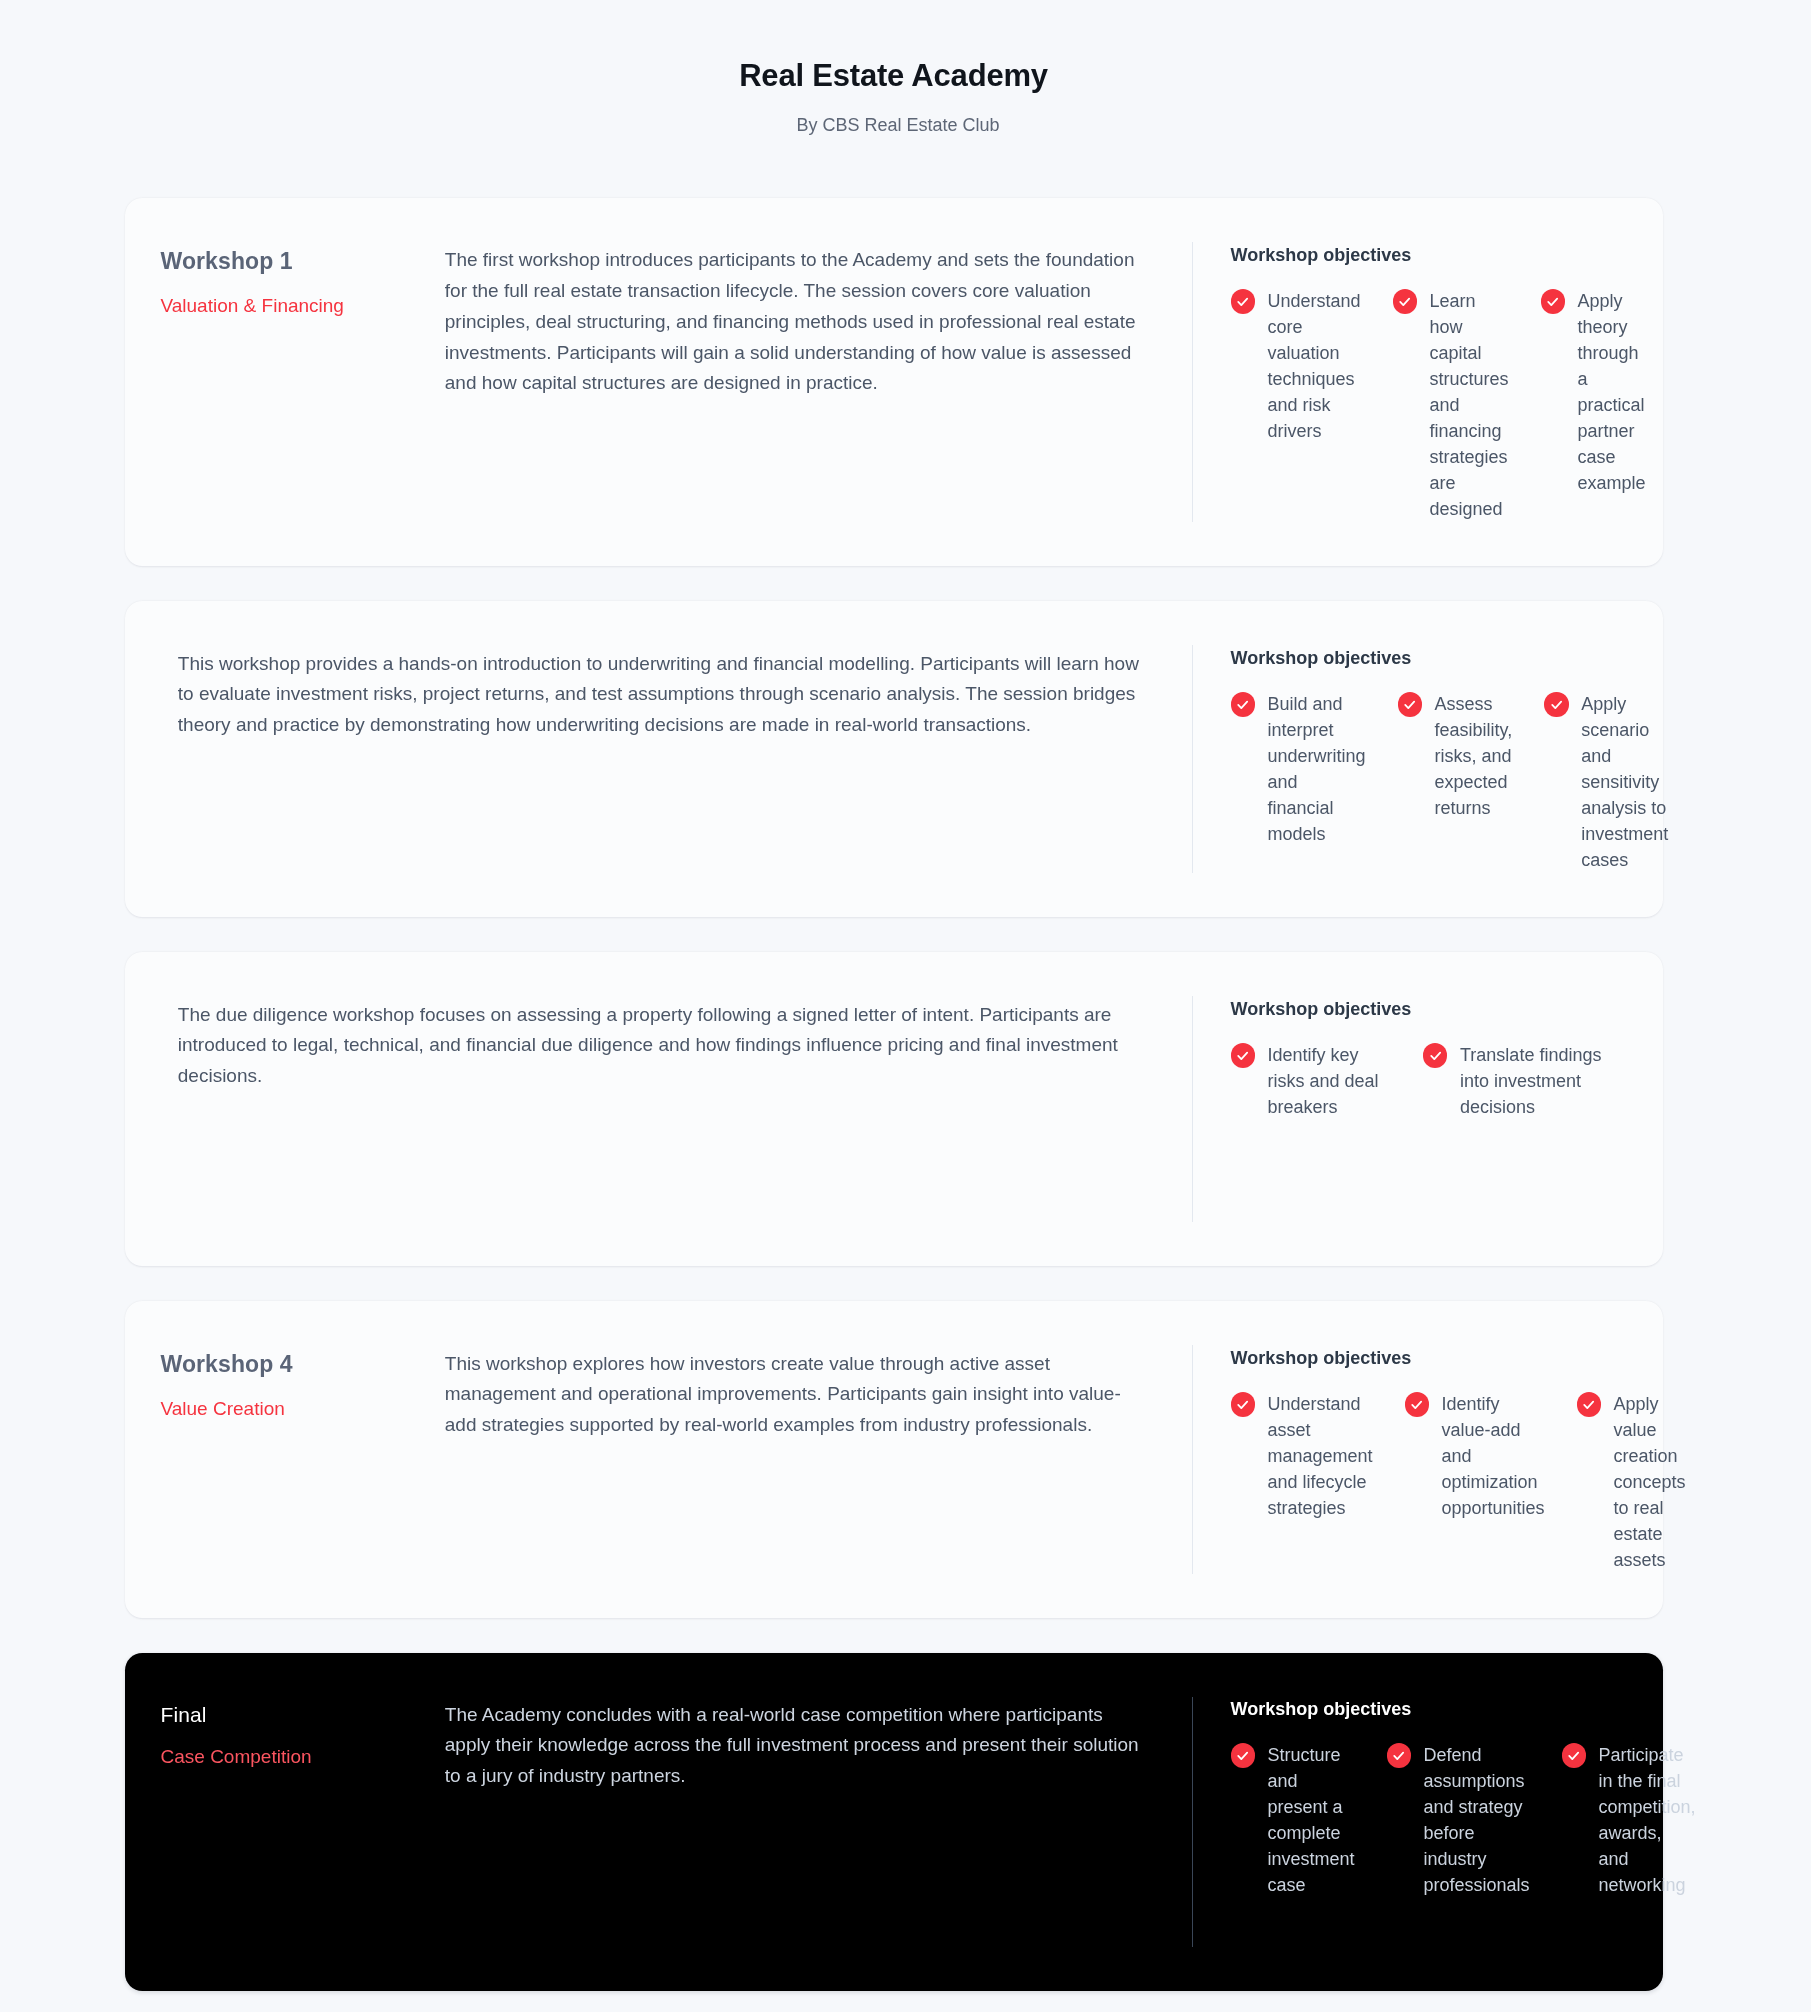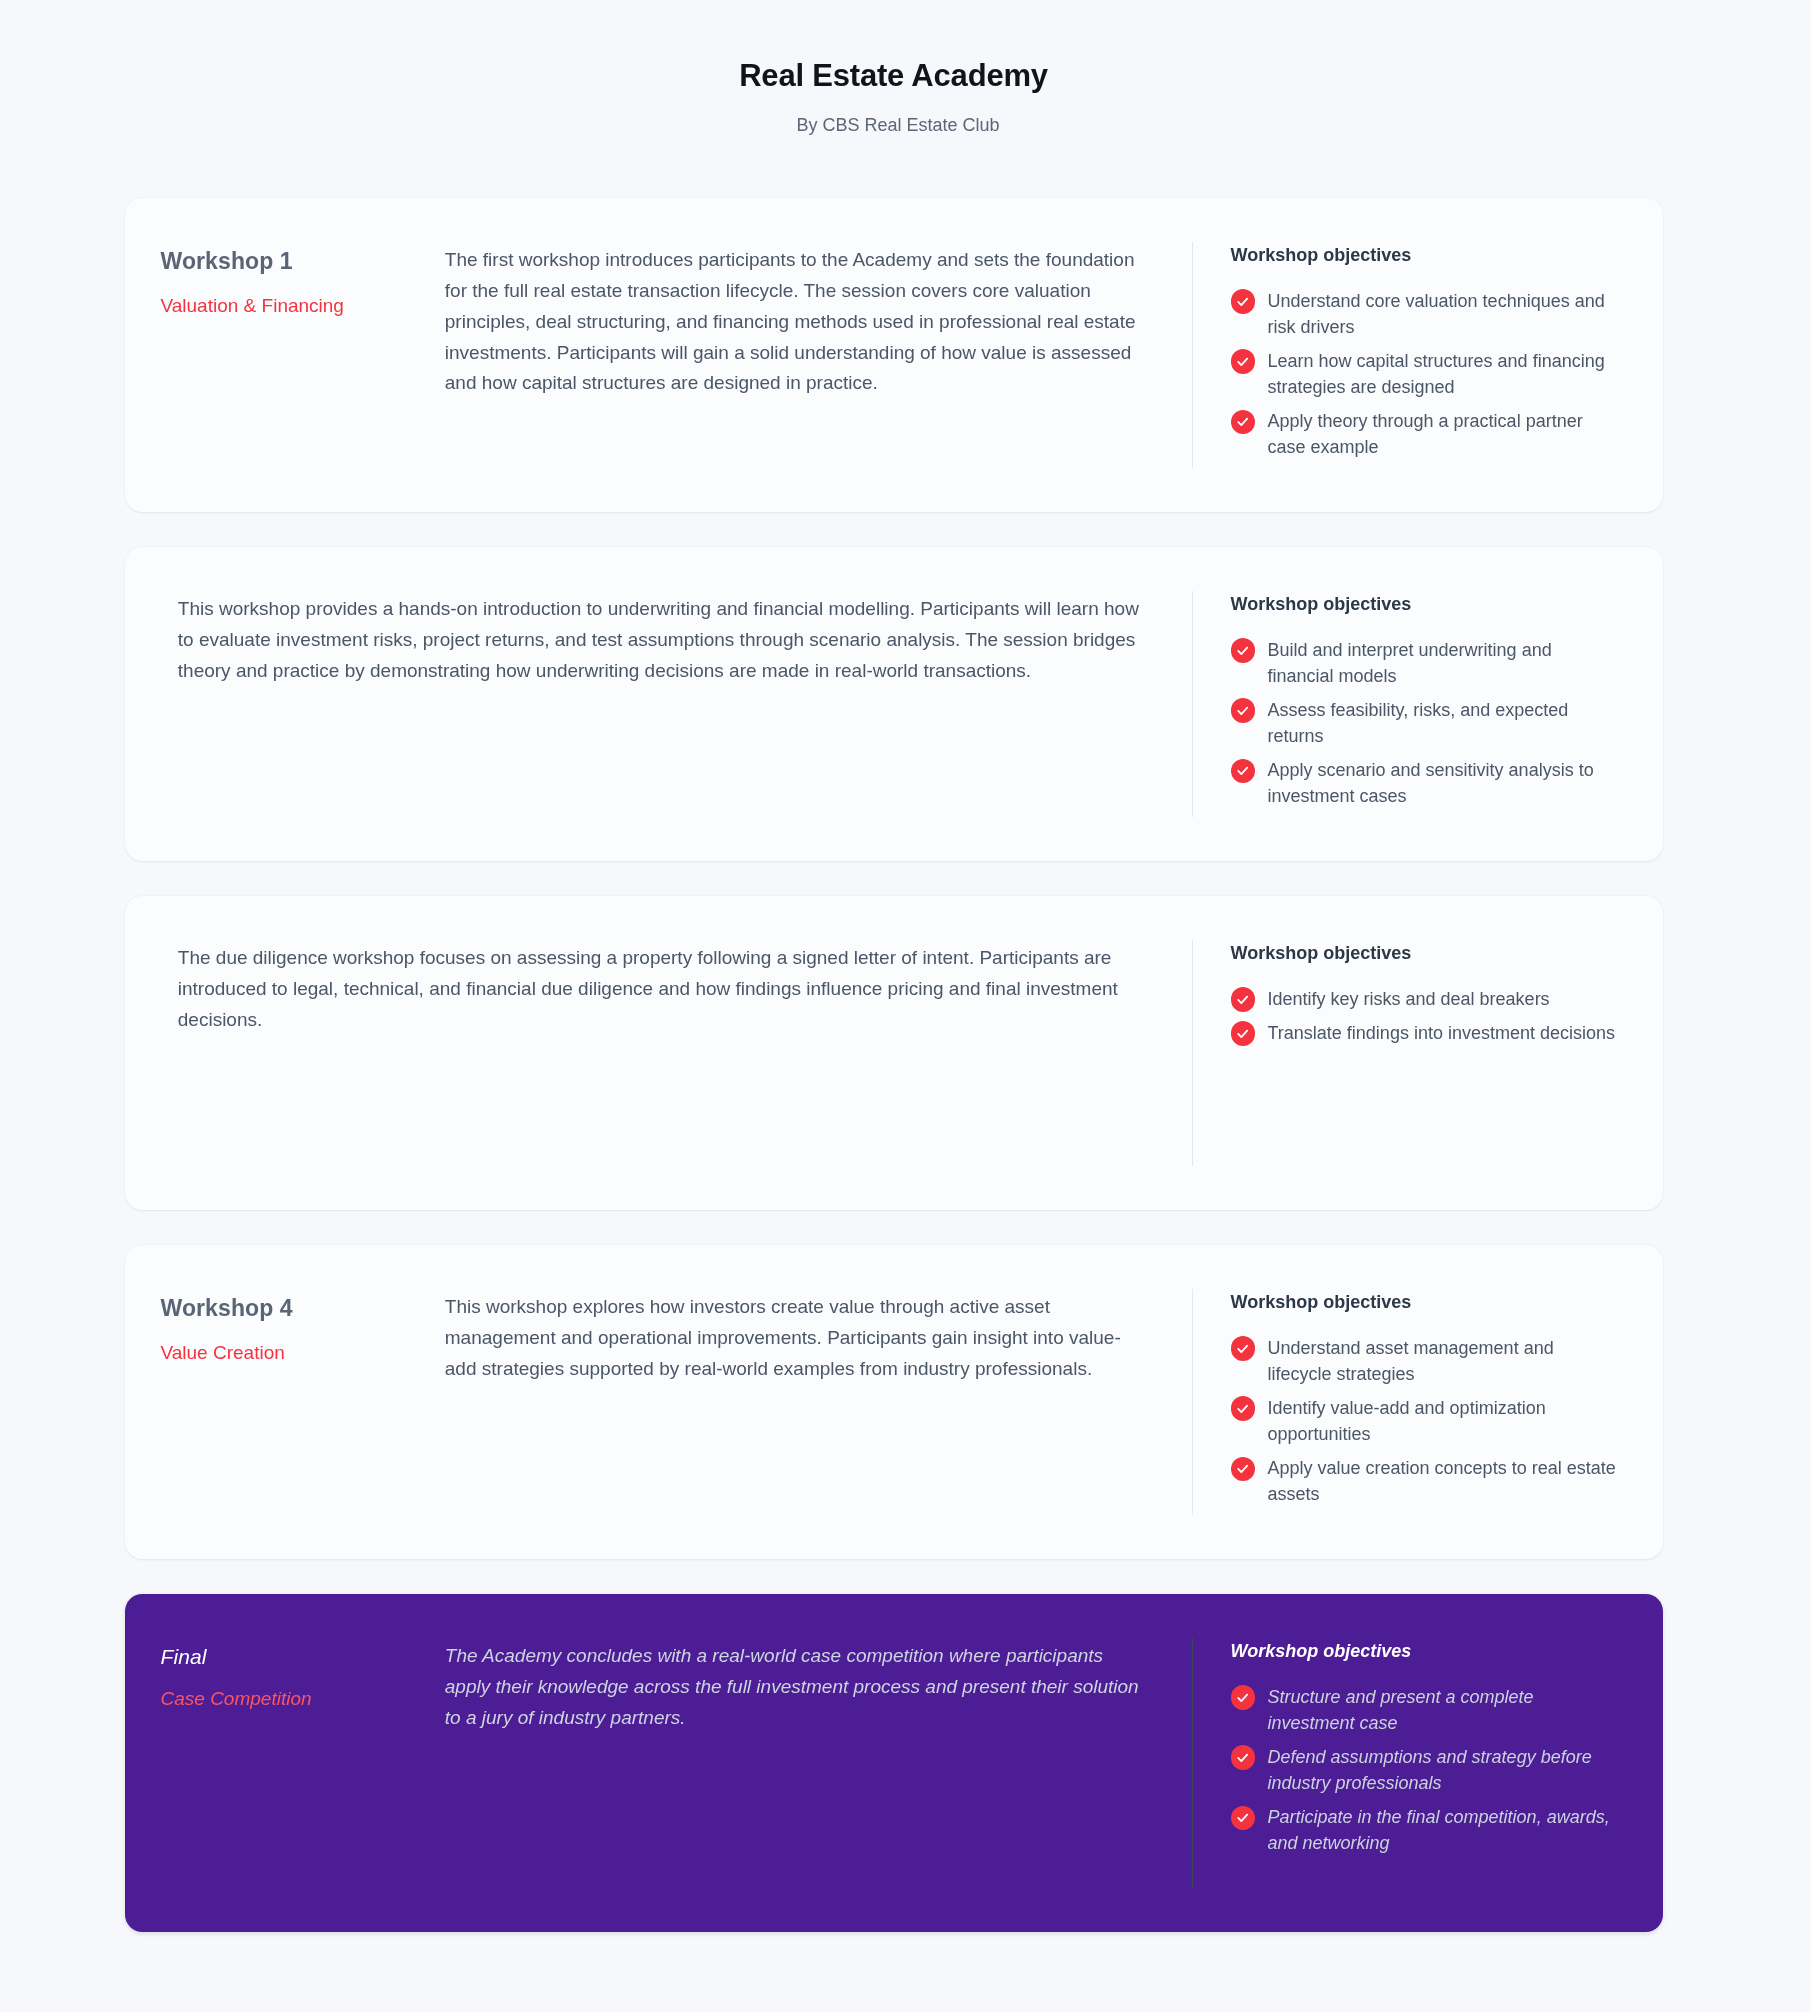--- a/index.html
+++ b/index.html
@@ -61,24 +61,23 @@
     background: #fbfcfd;
     border-radius: 17.3px;
     box-shadow: 0 0.8px 2.4px rgba(16, 24, 40, 0.05),
                 0 0.8px 1.6px rgba(16, 24, 40, 0.04);
     display: flex;
     padding: 44px 46px 44px 36px;
     min-height: 314px;
   }
 
   .card.dark {
-    background: #4c1d95;
+    background: #000000;
     box-shadow: 0 1.6px 4.7px rgba(16, 24, 40, 0.12);
     min-height: 338px;
-    font-style: italic;
   }
 
   
   .card-label {
     width: 267px;
     flex: 0 0 267px;
     padding-top: 4.7px;
   }
 
   .card-label .wk-num {
@@ -146,22 +145,21 @@
   }
 
   .card.dark .obj-title {
     color: #ffffff;
   }
 
   .obj-list {
     margin-top: 20.4px;
     list-style: none;
     display: flex;
-    flex-direction: column;
-    gap: 8px;
+    gap: 32px;
   }
 
   .obj-item {
     display: flex;
     align-items: flex-start;
     gap: 12.6px;
   }
 
   .check-icon {
     flex: 0 0 24.4px;

